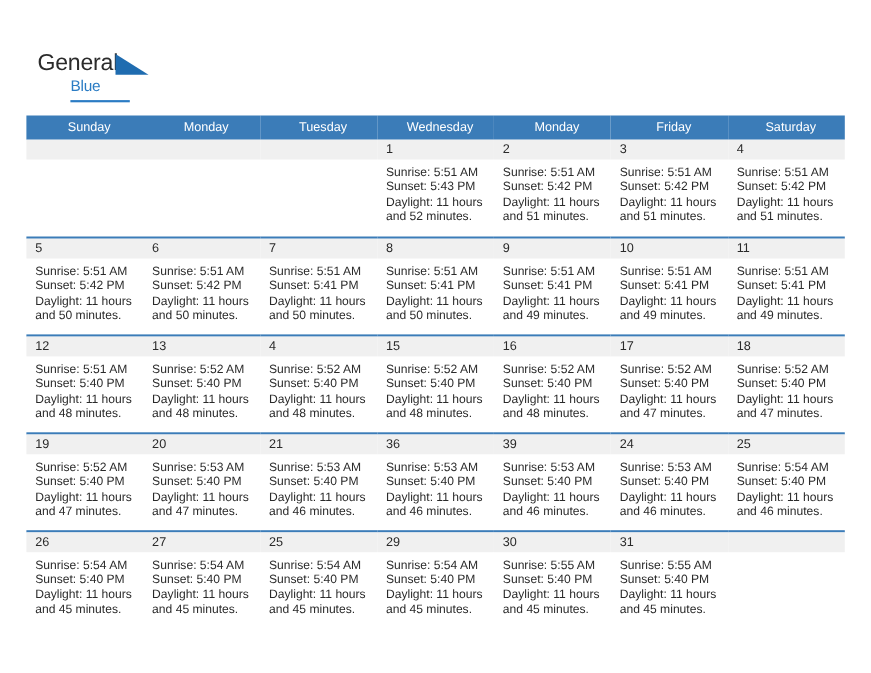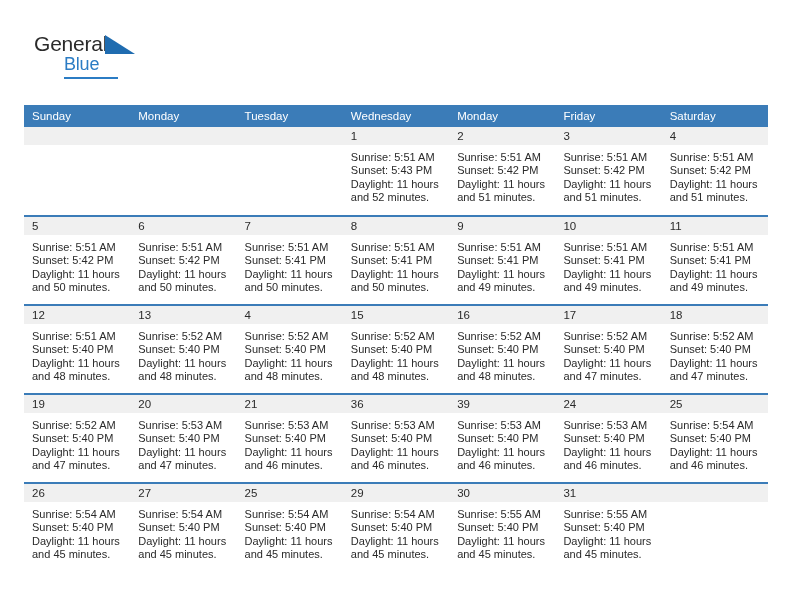--- a/index.html
+++ b/index.html
@@ -26,21 +26,21 @@
 
   
   .top-bar {
     position: absolute;
     left: 34px;
     top: 32px;
     right: 34px;
     height: 66px;
     display: flex;
     justify-content: space-between;
-    align-items: flex-start;
+    align-items: flex-end;
   }
 
   
   .logo {
     position: relative;
     width: 112px;
     height: 52px;
     user-select: none;
   }
   .logo-general {
@@ -59,21 +59,21 @@
     top: 3px;
     width: 0;
     height: 0;
     border-left: 30px solid #1f6cb0;
     border-top: 19px solid transparent;
   }
   .logo-blue {
     position: absolute;
     left: 30px;
     top: 21px;
-    font-size: 18px;
+    font-size: 14px;
     line-height: 23px;
     letter-spacing: -0.2px;
     color: #2b7cc4;
   }
   .logo-underline {
     position: absolute;
     left: 30px;
     top: 45px;
     width: 54px;
     height: 2px;
@@ -108,21 +108,21 @@
     border-collapse: collapse;
     table-layout: fixed;
   }
   .calendar col { width: 106.28px; }
 
   thead th {
     background: #3b7cb8;
     color: #ffffff;
     font-size: 11.5px;
     font-weight: normal;
-    text-align: left;
+    text-align: center;
     padding: 5px 0 5px 8px;
     height: 21px;
     border: none;
   }
 
   tbody td {
     vertical-align: top;
     padding: 0;
     border: none;
     border-top: 2px solid #3b7cb8;

